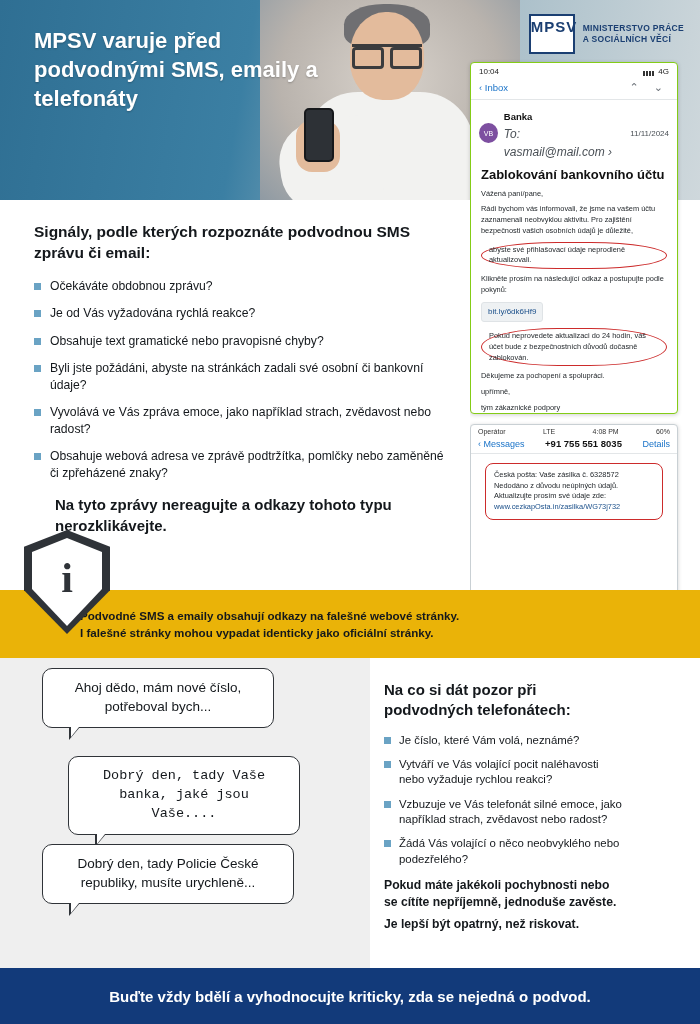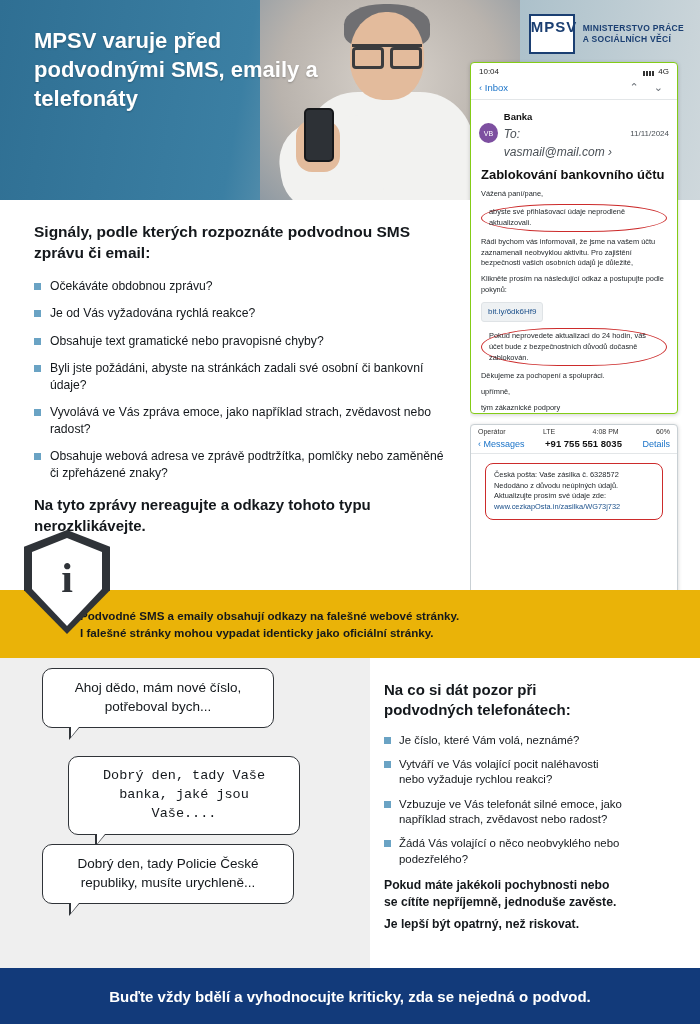--- a/index.html
+++ b/index.html
@@ -159,21 +159,21 @@
   .signals ul { list-style: none; }
   .signals li {
     position: relative; padding-left: 16px; margin-bottom: 11px;
     font-size: 12.2px; color: #14181c; line-height: 1.35;
   }
   .signals li:before {
     content: ""; position: absolute; left: 0; top: 5px;
     width: 7px; height: 7px; background: #6aa3c4;
   }
   .signals .closing {
-    margin-top: 14px; font-size: 15px; font-weight: bold; color: #14181c; line-height: 1.38;
+    margin-top: 14px; font-size: 15px; font-weight: bold; color: #14181c; line-height: 1.38; margin-left: 21px;
   }
 
   
   .banner {
     position: absolute; left: 0; top: 590px; width: 700px; height: 68px;
     background: #eab308; display: flex; align-items: center; padding-left: 80px;
   }
   .banner p { font-size: 11.6px; font-weight: bold; color: #14181c; line-height: 1.5; }
   .shield {
     position: absolute; left: 24px; top: 530px; width: 86px; height: 104px;
@@ -283,22 +283,22 @@
       <span class="avatar-circle">VB</span>
       <span>
         <span class="sender-name">Banka</span><br>
         <span class="sender-mail">To: vasmail@mail.com ›</span>
       </span>
       <span class="sender-date">11/11/2024</span>
     </div>
     <div class="ph-subject">Zablokování bankovního účtu</div>
     <div class="ph-body">
       <p>Vážená paní/pane,</p>
+      <p>Rádi bychom vás informovali, že jsme na vašem účtu zaznamenali neobvyklou aktivitu. Pro zajištění bezpečnosti vašich osobních údajů je důležité,</p>
       <p><span class="circled">abyste své přihlašovací údaje neprodleně aktualizovali.</span></p>
-      <p>Rádi bychom vás informovali, že jsme na vašem účtu zaznamenali neobvyklou aktivitu. Pro zajištění bezpečnosti vašich osobních údajů je důležité,</p>
       <p>Klikněte prosím na následující odkaz a postupujte podle pokynů:</p>
       <span class="link-box">bit.ly/6dk6Hf9</span>
       <p><span class="circled">Pokud neprovedete aktualizaci do 24 hodin, váš účet bude z bezpečnostních důvodů dočasně zablokován.</span></p>
       <p>Děkujeme za pochopení a spolupráci.</p>
       <p>upřímně,</p>
       <p>tým zákaznické podpory</p>
       <p>Vaše Banka</p>
     </div>
   </div>
 

